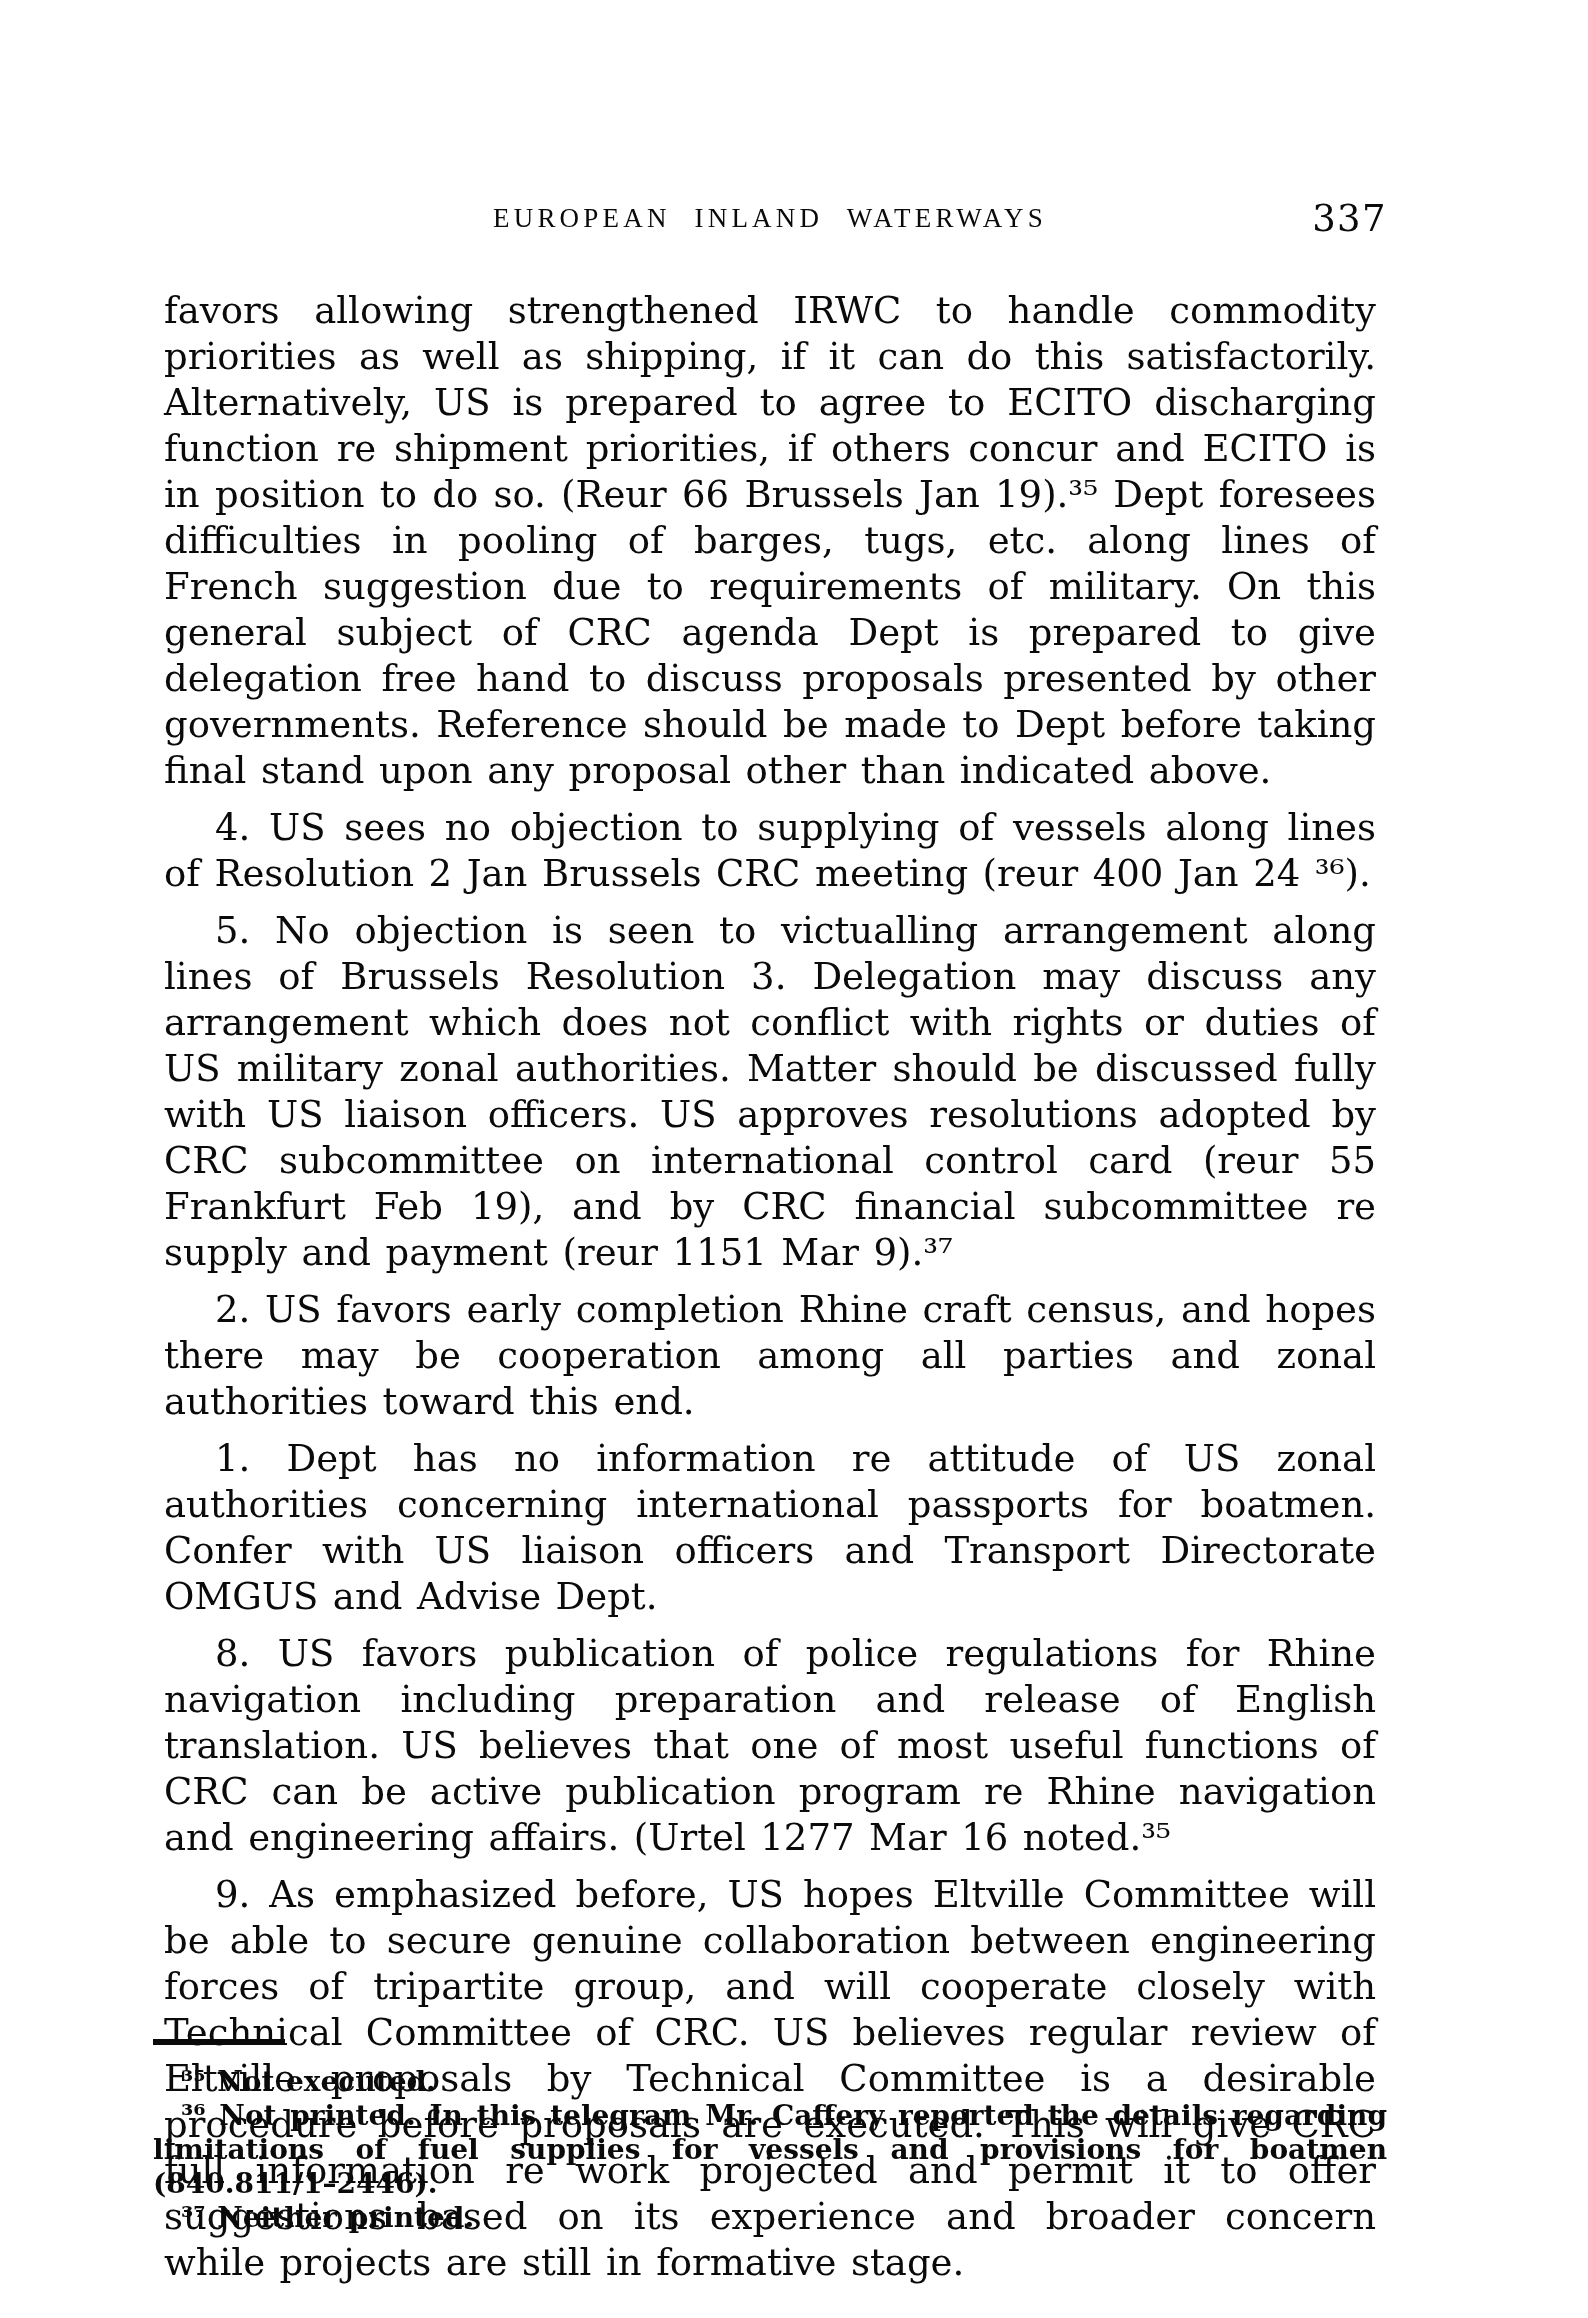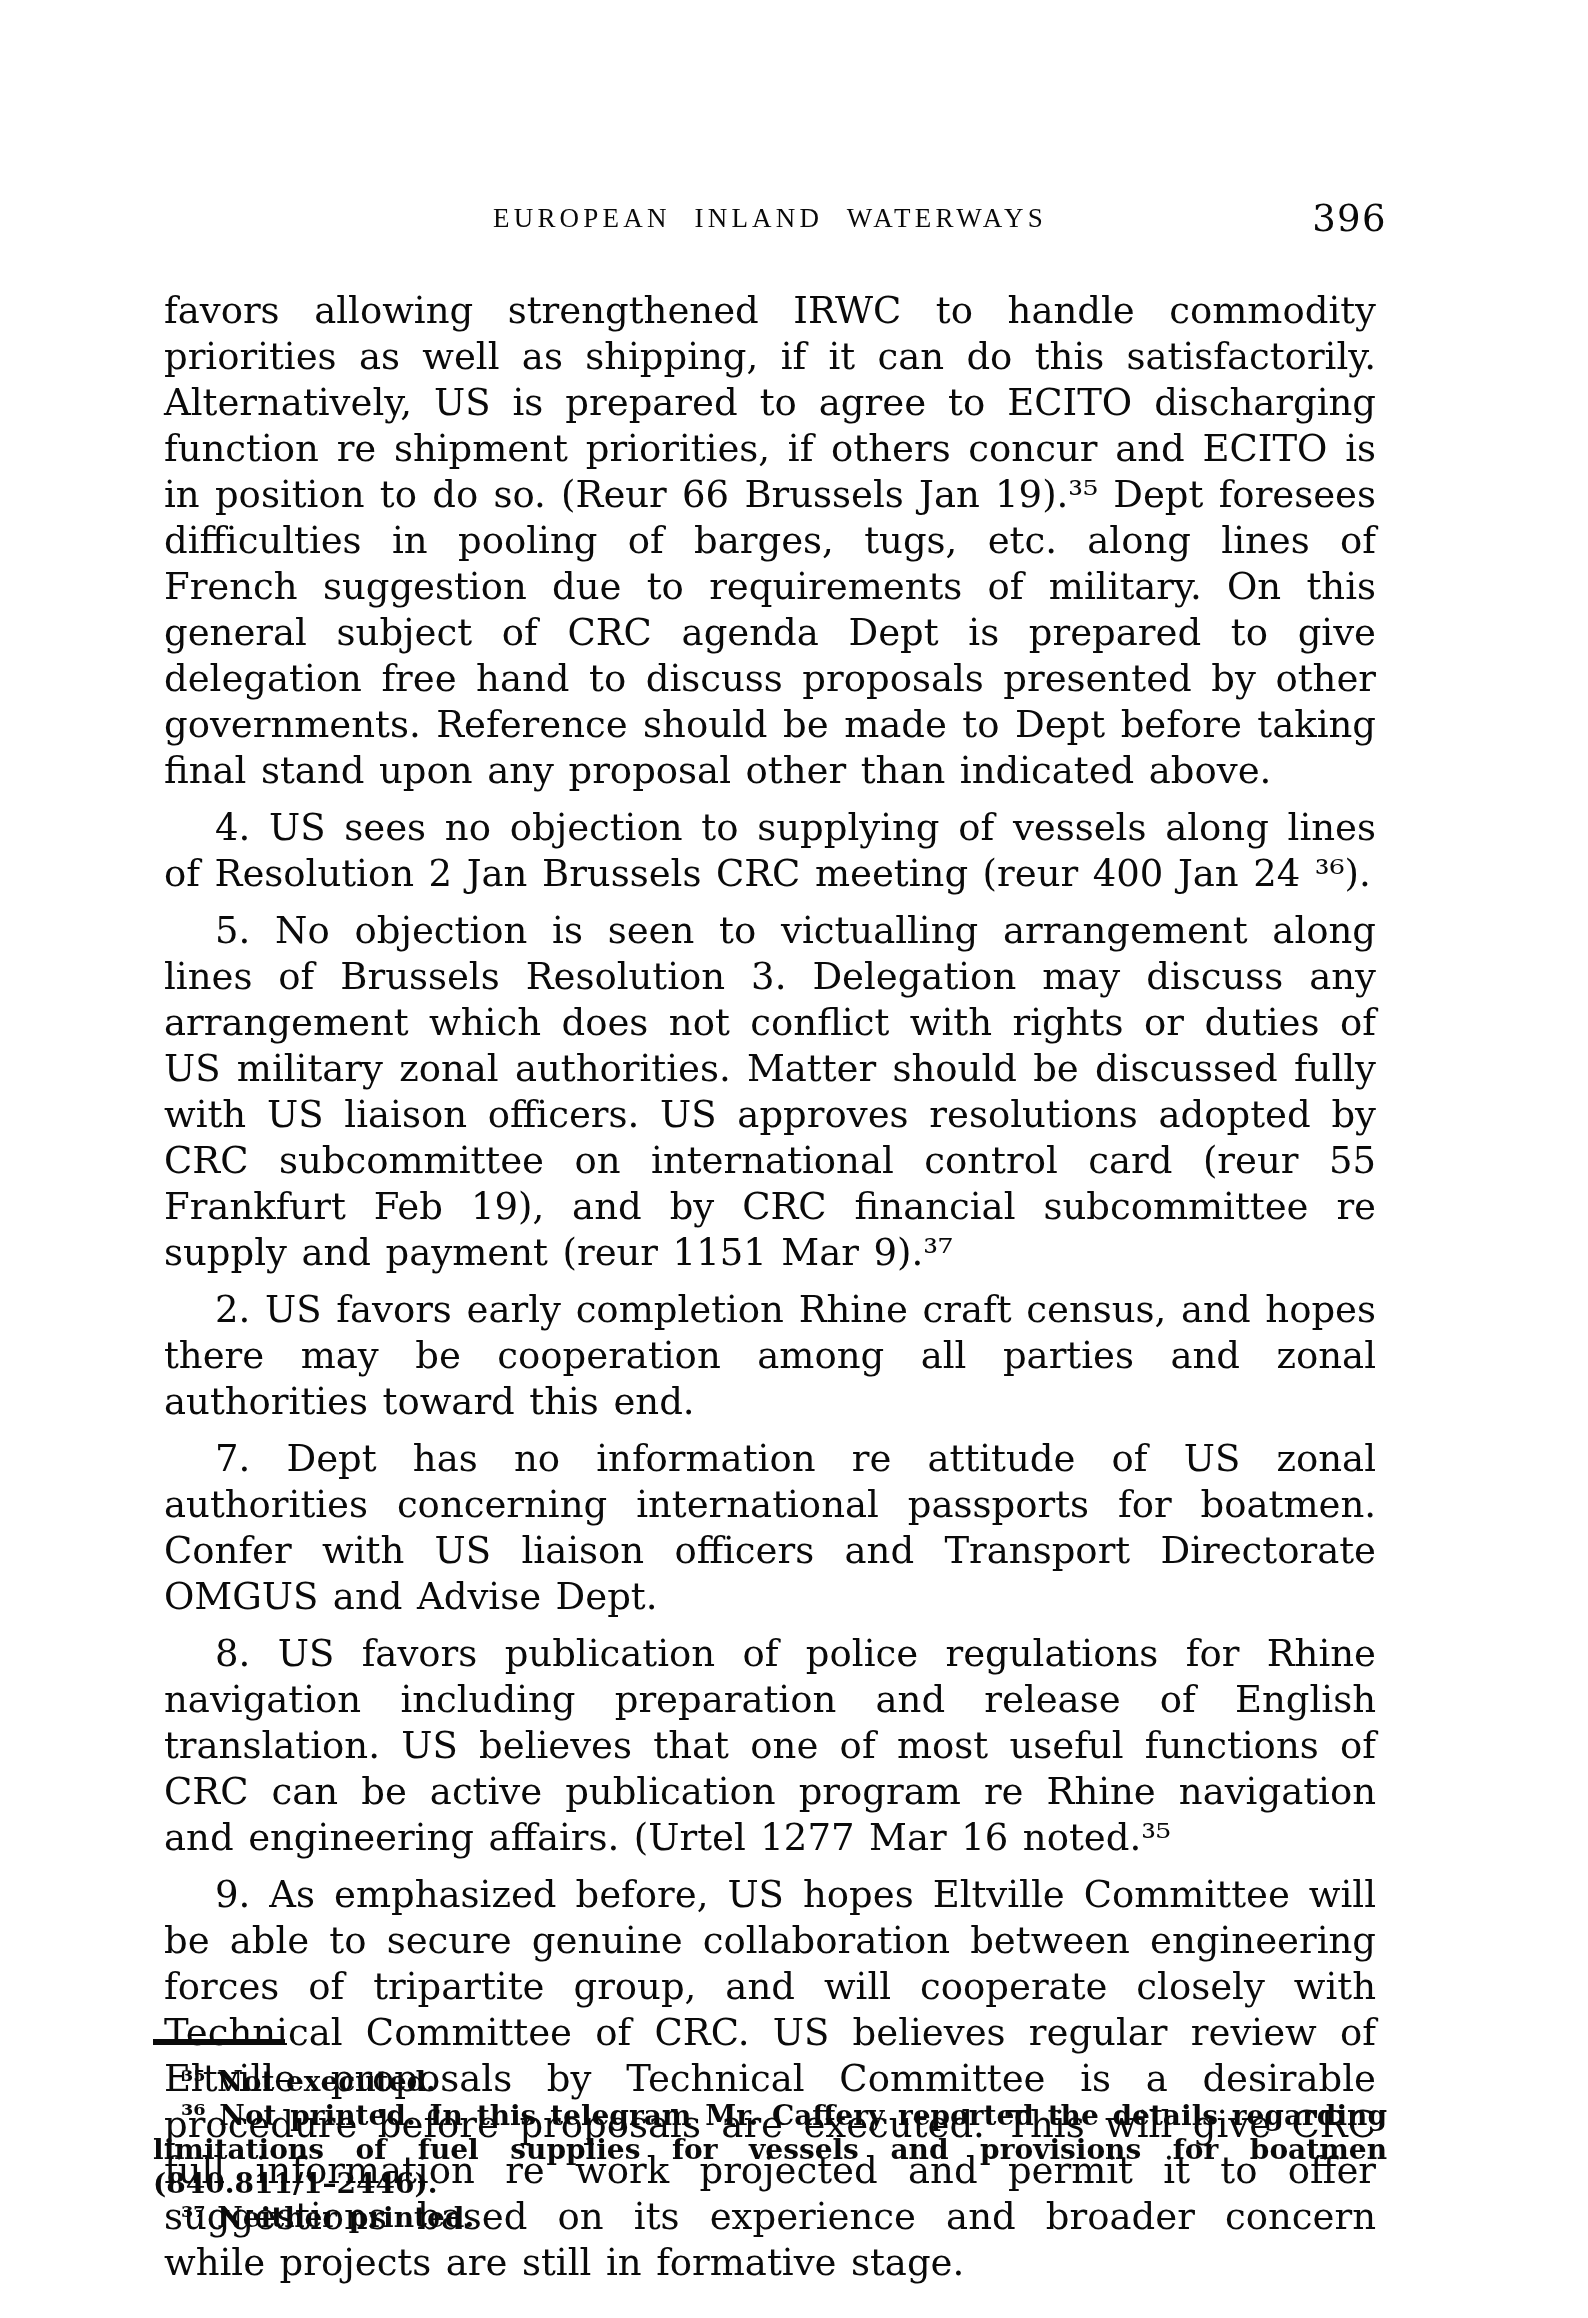--- a/index.html
+++ b/index.html
@@ -86,29 +86,29 @@
     text-indent: 28px;
   }
 </style>
 </head>
 <body>
 
 <div class="page">
 
   <div class="running-head">
     <span class="head-title">EUROPEAN INLAND WATERWAYS</span>
-    <span class="page-number">396</span>
+    <span class="page-number">337</span>
   </div>
 
   <div class="body-text">
     <p class="para">favors allowing strengthened IRWC to handle commodity priorities as well as shipping, if it can do this satisfactorily. Alternatively, US is prepared to agree to ECITO discharging function re shipment priorities, if others concur and ECITO is in position to do so. (Reur 66 Brussels Jan 19).³⁵ Dept foresees difficulties in pooling of barges, tugs, etc. along lines of French suggestion due to requirements of military. On this general subject of CRC agenda Dept is prepared to give delegation free hand to discuss proposals presented by other governments. Reference should be made to Dept before taking final stand upon any proposal other than indicated above.</p>
     <p class="para indent">4. US sees no objection to supplying of vessels along lines of Resolution 2 Jan Brussels CRC meeting (reur 400 Jan 24 ³⁶).</p>
     <p class="para indent">5. No objection is seen to victualling arrangement along lines of Brussels Resolution 3. Delegation may discuss any arrangement which does not conflict with rights or duties of US military zonal authorities. Matter should be discussed fully with US liaison officers. US approves resolutions adopted by CRC subcommittee on international control card (reur 55 Frankfurt Feb 19), and by CRC financial subcommittee re supply and payment (reur 1151 Mar 9).³⁷</p>
     <p class="para indent">2. US favors early completion Rhine craft census, and hopes there may be cooperation among all parties and zonal authorities toward this end.</p>
-    <p class="para indent">7. Dept has no information re attitude of US zonal authorities concerning international passports for boatmen. Confer with US liaison officers and Transport Directorate OMGUS and Advise Dept.</p>
+    <p class="para indent">1. Dept has no information re attitude of US zonal authorities concerning international passports for boatmen. Confer with US liaison officers and Transport Directorate OMGUS and Advise Dept.</p>
     <p class="para indent">8. US favors publication of police regulations for Rhine navigation including preparation and release of English translation. US believes that one of most useful functions of CRC can be active publication program re Rhine navigation and engineering affairs. (Urtel 1277 Mar 16 noted.³⁵</p>
     <p class="para indent">9. As emphasized before, US hopes Eltville Committee will be able to secure genuine collaboration between engineering forces of tripartite group, and will cooperate closely with Technical Committee of CRC. US believes regular review of Eltville proposals by Technical Committee is a desirable procedure before proposals are executed. This will give CRC full information re work projected and permit it to offer suggestions based on its experience and broader concern while projects are still in formative stage.</p>
   </div>
 
   <div class="footnote-rule"></div>
 
   <div class="footnotes">
     <p class="footnote">³⁵ Not executed.</p>
     <p class="footnote">³⁶ Not printed. In this telegram Mr. Caffery reported the details regarding limitations of fuel supplies for vessels and provisions for boatmen (840.811/1–2446).</p>
     <p class="footnote">³⁷ Neither printed.</p>

